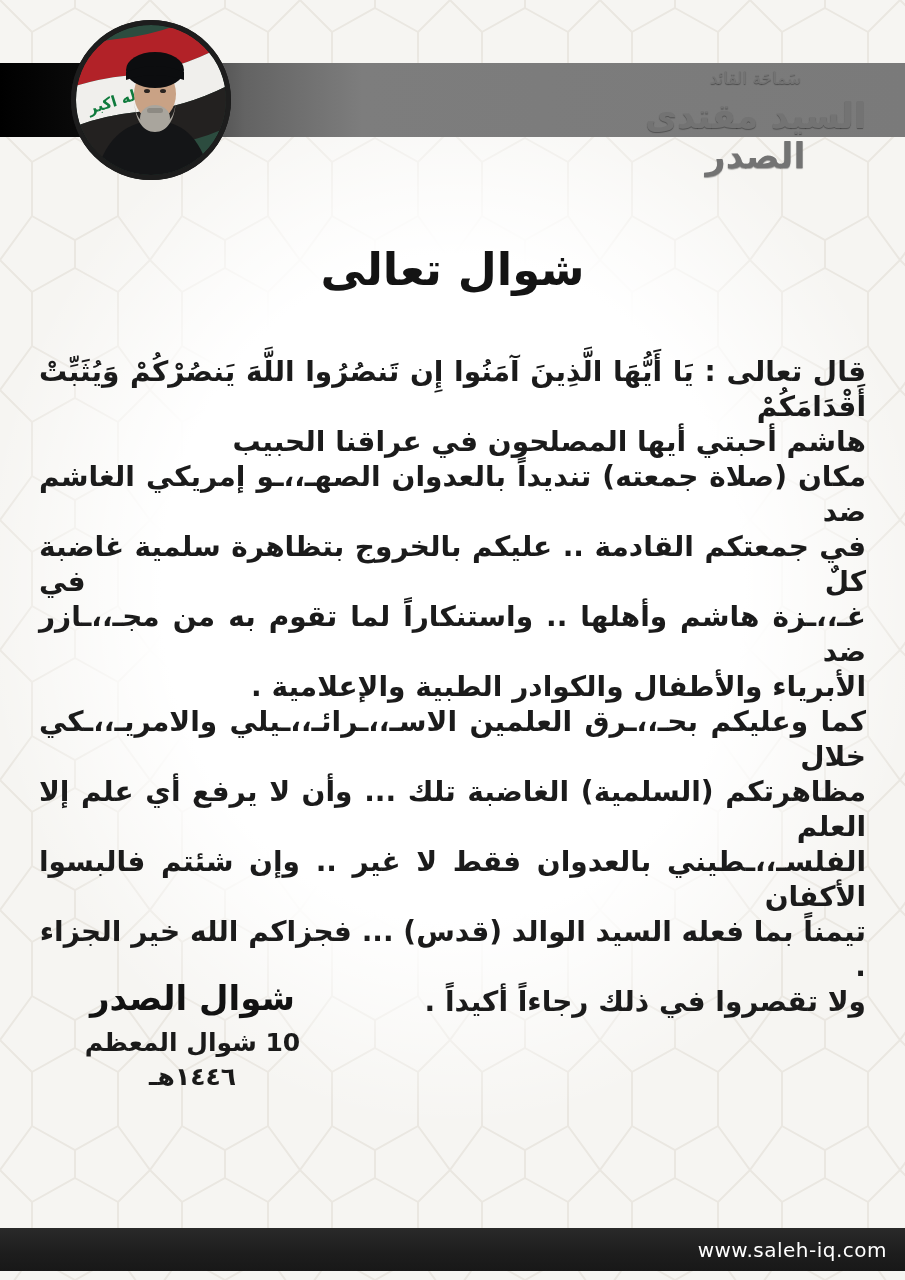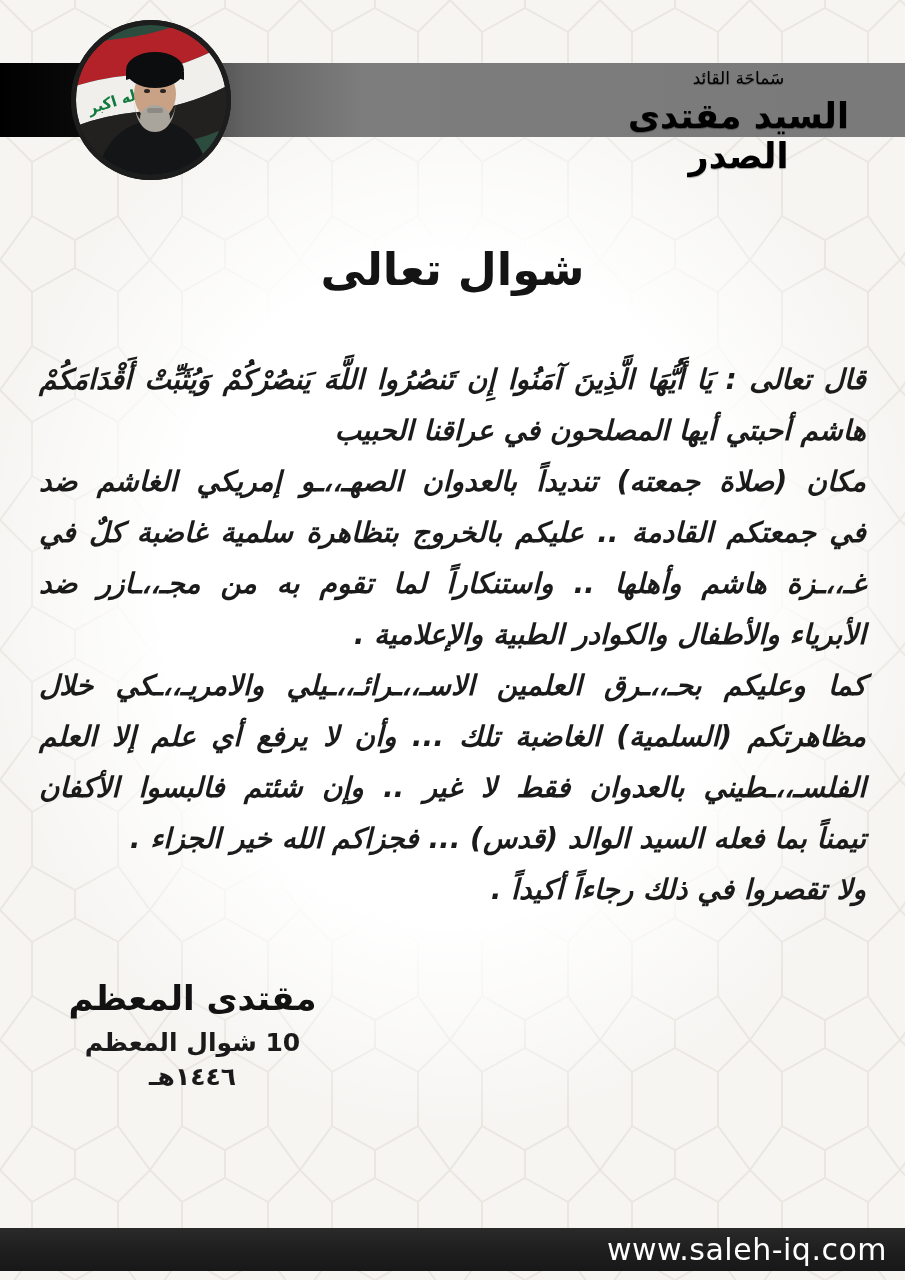--- a/index.html
+++ b/index.html
@@ -15,51 +15,51 @@
   }
   
   .header-band{
     position:absolute;top:63px;left:0;width:905px;height:74px;z-index:2;
     background:linear-gradient(90deg,#000000 0%,#0b0b0b 10%,#636363 27%,#7d7d7d 40%,#7a7a7a 100%);
   }
   .avatar{
     position:absolute;top:20px;left:71px;width:160px;height:160px;z-index:3;
   }
   .calligraphy{
-    position:absolute;top:68px;right:49px;width:235px;height:66px;z-index:3;
-    color:#000000;text-align:center;direction:rtl;
+    position:absolute;top:68px;right:32px;width:235px;height:66px;z-index:3;
+    color:#737373;text-align:center;direction:rtl;
     text-shadow:0 1px 1px rgba(0,0,0,.35);
   }
   .cal-honorific{font-size:17px;letter-spacing:1px;line-height:20px;}
   .cal-name{font-size:35px;font-weight:bold;line-height:40px;margin-top:8px;}
   
   .doc-title{
     position:absolute;top:243px;left:0;width:905px;z-index:2;
     text-align:center;font-size:45px;font-weight:bold;color:#141414;
   }
   .doc-body{
     position:absolute;top:354px;left:39px;width:827px;z-index:2;
     direction:rtl;color:#1b1b1b;font-weight:bold;font-size:28px;
   }
-  .line{line-height:51px;text-align:justify;text-align-last:justify;font-style:italic;}
+  .line{line-height:35px;text-align:justify;text-align-last:justify;}
   .line.end{text-align:right;text-align-last:right;}
   .signature{
     position:absolute;top:976px;left:55px;width:275px;z-index:2;
     direction:rtl;text-align:center;color:#121212;
   }
   .sig-name{font-size:34px;font-weight:bold;line-height:44px;}
   .sig-date{font-size:25px;font-weight:bold;line-height:34px;margin-top:6px;color:#1a1a1a;}
   
   .footer-band{
     position:absolute;top:1228px;left:0;width:905px;height:43px;z-index:2;
     background:linear-gradient(180deg,#2a2a2a 0%,#1d1d1d 60%,#181818 100%);
     display:flex;align-items:center;justify-content:flex-end;
     padding-right:18px;box-sizing:border-box;
   }
-  .footer-url{color:#ffffff;font-size:30px;letter-spacing:.5px;}
+  .footer-url{color:#ffffff;font-size:20px;letter-spacing:.5px;}
 </style>
 </head>
 <body>
 
 <svg class="pattern-layer" width="905" height="1280" xmlns="http://www.w3.org/2000/svg">
   <defs>
     <pattern id="geo" width="150" height="130" patternUnits="userSpaceOnUse">
       <polygon points="75,8 118,32 118,86 75,110 32,86 32,32" fill="none" stroke="#eae7e1" stroke-width="2"></polygon>
       <path d="M0,0 L32,32 M150,0 L118,32 M0,130 L32,86 M150,130 L118,86 M75,110 L75,130 M75,8 L75,0" fill="none" stroke="#eae7e1" stroke-width="2"></path>
     </pattern>
@@ -119,19 +119,19 @@
   <div class="line">غـ،،ـزة هاشم وأهلها .. واستنكاراً لما تقوم به من مجـ،،ـازر ضد</div>
   <div class="line end">الأبرياء والأطفال والكوادر الطبية والإعلامية .</div>
   <div class="line">كما وعليكم بحـ،،ـرق العلمين الاسـ،،ـرائـ،،ـيلي والامريـ،،ـكي خلال</div>
   <div class="line">مظاهرتكم (السلمية) الغاضبة تلك ... وأن لا يرفع أي علم إلا العلم</div>
   <div class="line">الفلسـ،،ـطيني بالعدوان فقط لا غير .. وإن شئتم فالبسوا الأكفان</div>
   <div class="line end">تيمناً بما فعله السيد الوالد (قدس) ... فجزاكم الله خير الجزاء .</div>
   <div class="line end">ولا تقصروا في ذلك رجاءاً أكيداً .</div>
 </div>
 
 <div class="signature">
-  <div class="sig-name">مقتدى المعظم</div>
+  <div class="sig-name">شوال الصدر</div>
   <div class="sig-date">10 شوال المعظم ١٤٤٦هـ</div>
 </div>
 
 <div class="footer-band">
   <span class="footer-url">www.saleh-iq.com</span>
 </div>
 
 </body></html>

